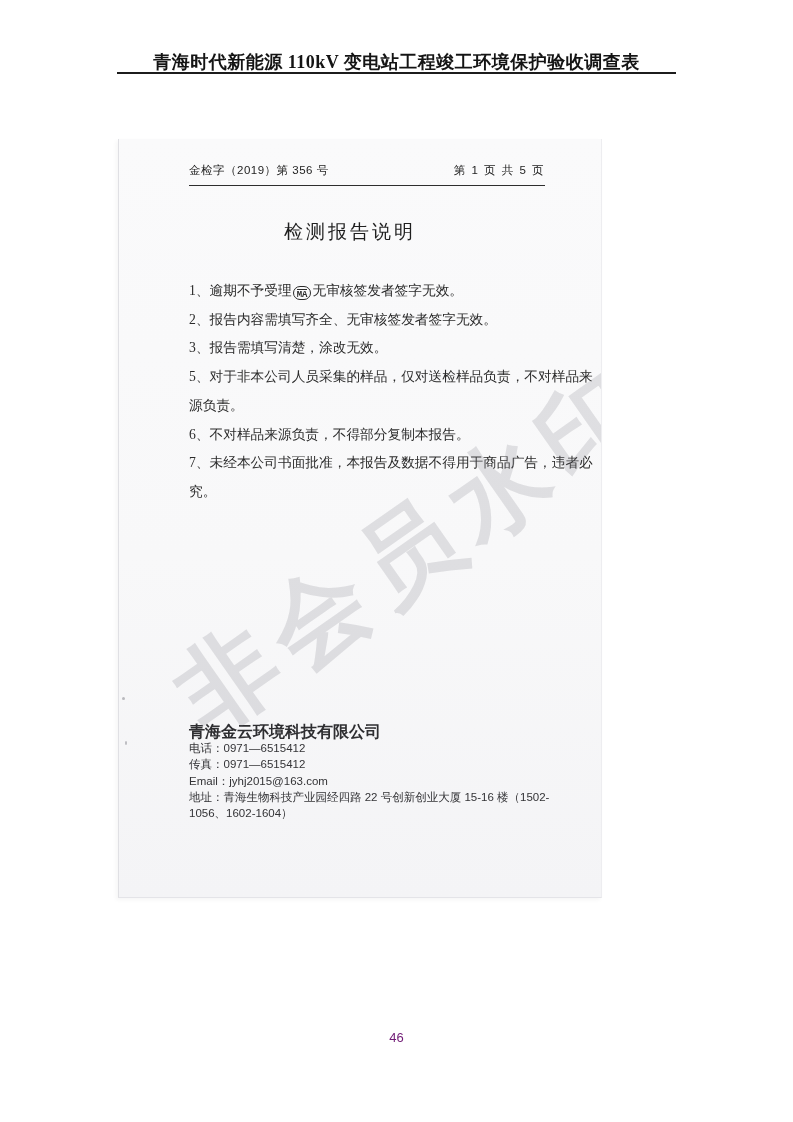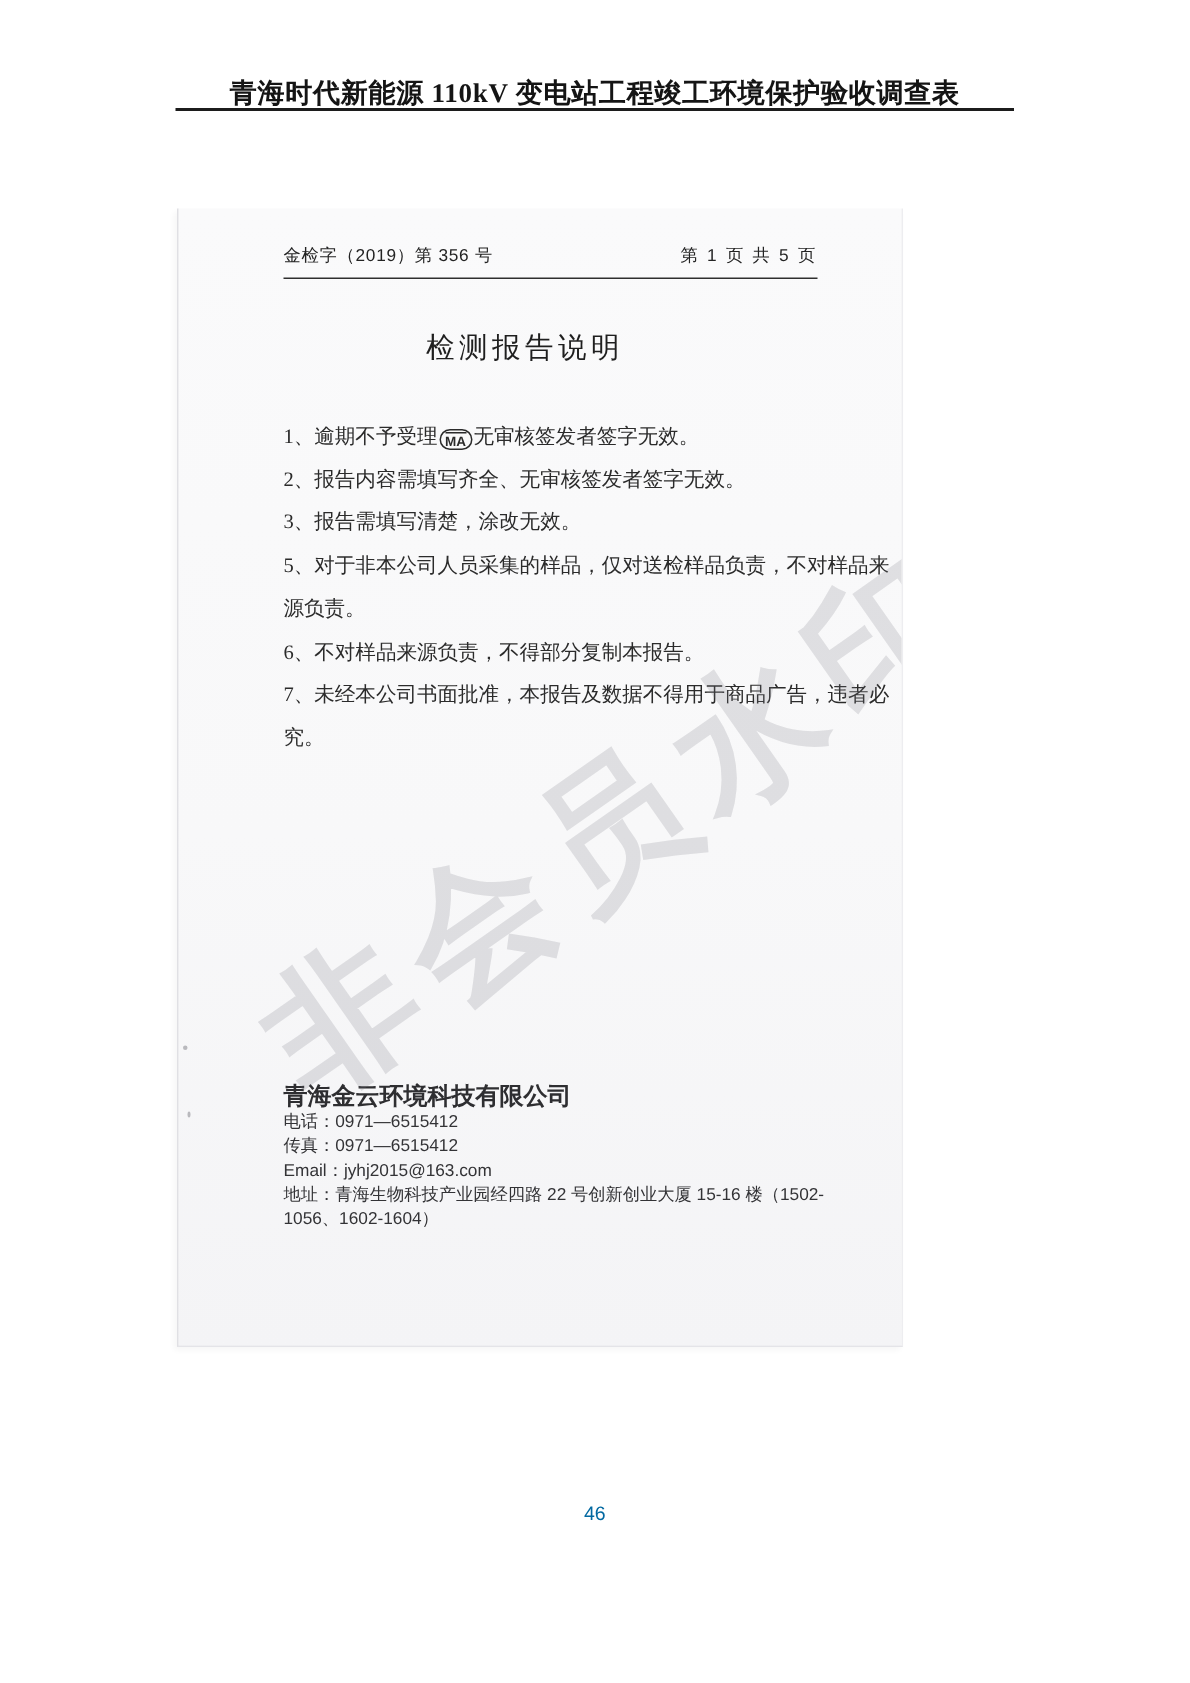--- a/index.html
+++ b/index.html
@@ -64,21 +64,21 @@
     border:1.4px solid #2b2b2b;
     border-radius:50px;
     padding:0 3px 1px 3px;
     height:14px; line-height:11px;
     vertical-align:-2px;
     margin:0 1px;
     background:transparent;
   }
   .cma-inner {
     display:inline-block;
-    font-family:Liberation Sans, sans-serif;
+    font-family:Liberation Mono, monospace;
     font-size:9px; font-weight:bold; color:#2b2b2b;
     border-top:1.6px solid #2b2b2b;
     line-height:10px;
     padding-top:0.5px;
   }
 
   .contact {
     position:absolute; top:585px; left:70px; right:20px;
     font-family:"Liberation Sans","DejaVu Sans",sans-serif;
     font-size:11.5px; line-height:16.2px; color:#333336;
@@ -96,24 +96,24 @@
   }
 
   .seal { position:absolute; left:506px; top:402px; width:30px; height:125px; }
 
   .speck { position:absolute; width:3px; height:3px; border-radius:50%; background:#b9b9bd; }
   .speck-1 { left:3px; top:558px; }
   .speck-2 { left:6px; top:602px; width:2px; height:4px; }
 
   
   .page-number {
-    position:absolute; top:1001px; left:0; width:793px;
+    position:absolute; top:1030px; left:0; width:793px;
     text-align:center;
     font-family:"Liberation Sans","DejaVu Sans",sans-serif;
-    font-size:13px; color:#0369a1;
+    font-size:13px; color:#701a75;
   }
 </style>
 </head>
 <body>
 
 <div class="doc-header-title">青海时代新能源 110kV 变电站工程竣工环境保护验收调查表</div>
 <div class="doc-header-rule"></div>
 
 <div class="paper">
 

